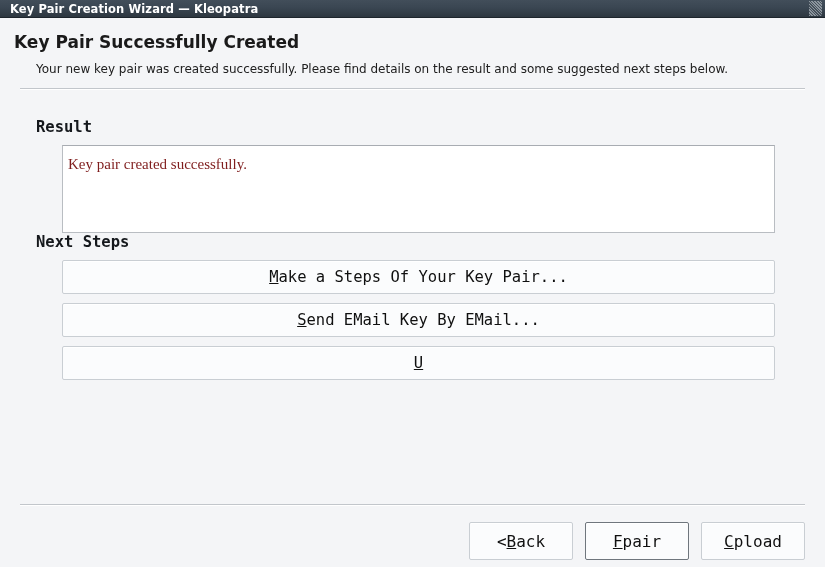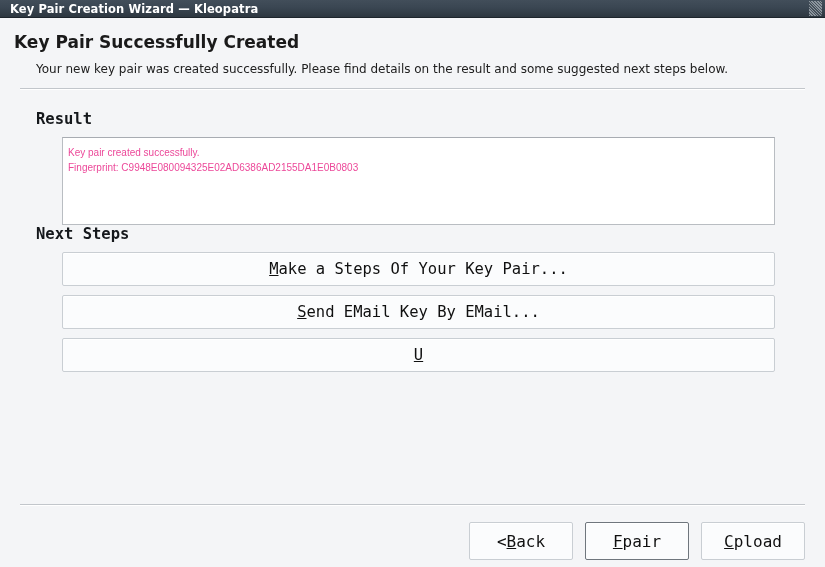--- a/index.html
+++ b/index.html
@@ -81,39 +81,39 @@
 
   
   .section-label {
     font-family: "DejaVu Sans Mono", monospace;
     font-size: 15.5px;
     font-weight: bold;
     color: #15181c;
     margin: 0 0 9px 22px;
   }
   .section-result {
-    margin-top: 20px;
+    margin-top: 28px;
   }
   .section-steps {
   }
 
   .result-box {
     margin: 0 36px 0 48px;
     background: #ffffff;
     border: 1px solid #b9bdc2;
     border-top-color: #a8acb2;
     height: 88px;
     box-sizing: border-box;
     padding: 7px 0 0 5px;
     overflow: hidden;
   }
   .result-line {
-    font-family: Liberation Sans, sans-serif;
-    font-size: 10px;
-    color: #ec4899;
+    font-family: Liberation Serif, serif;
+    font-size: 15px;
+    color: #7f1d1d;
     line-height: 1.55;
     white-space: pre;
   }
 
   .steps-list {
     margin: 0 36px 0 48px;
     display: flex;
     flex-direction: column;
     gap: 9px;
   }
@@ -188,21 +188,20 @@
   <div class="header">
     <div class="header-title">Key Pair Successfully Created</div>
     <div class="header-sub">Your new key pair was created successfully. Please find details on the result and some suggested next steps below.</div>
   </div>
   <div class="hr"></div>
 
   <div class="section-result">
     <div class="section-label">Result</div>
     <div class="result-box">
       <div class="result-line">Key pair created successfully.</div>
-      <div class="result-line">Fingerprint: C9948E080094325E02AD6386AD2155DA1E0B0803</div>
     </div>
   </div>
 
   <div class="section-steps">
     <div class="section-label">Next Steps</div>
     <div class="steps-list">
 
       <div class="step-button">
         <span class="mn">M</span>
           <span>ake a Steps Of Your Key Pair...</span>

